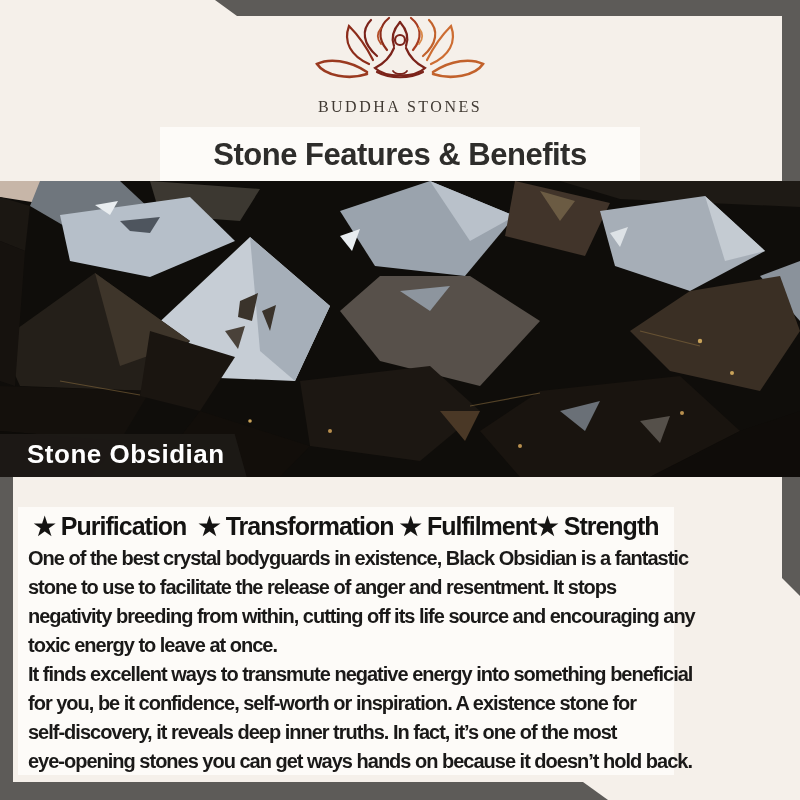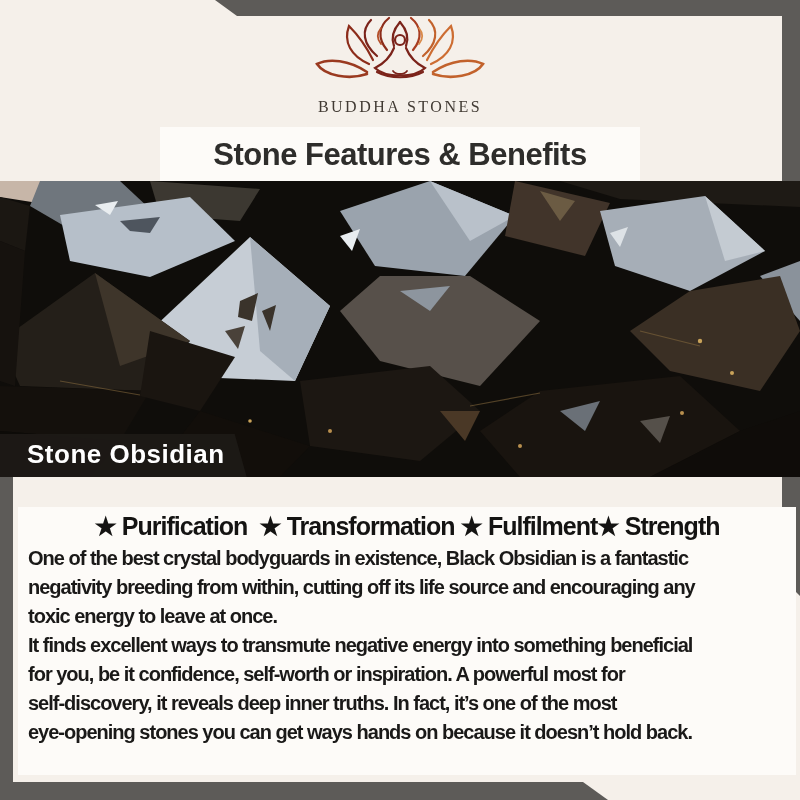--- a/index.html
+++ b/index.html
@@ -42,21 +42,21 @@
   .photo-label{
     position:absolute; left:0; bottom:0;
     background:rgba(29,26,23,0.92); color:#ffffff;
     font-size:26px; font-weight:bold; letter-spacing:0.5px;
     padding:5px 22px 7px 27px;
     clip-path:polygon(0 0, calc(100% - 12px) 0, 100% 100%, 0 100%);
   }
 
   
   .panel{
-    position:absolute; left:18px; top:507px; width:778px; height:268px;
+    position:absolute; left:18px; top:507px; width:656px; height:268px;
     background:#fdfbf8; padding-top:4px; box-sizing:border-box;
   }
   .features{
     text-align:center; font-weight:bold; font-size:25px; line-height:30px;
     letter-spacing:-1px; color:#141312; white-space:pre;
   }
   .bodytext{
     margin:3px 0 0 10px; font-weight:bold; font-size:20px;
     letter-spacing:-1px; line-height:29px; color:#1a1918;
   }
@@ -160,22 +160,23 @@
       <circle cx="520" cy="265" r="2" fill="#b98f4e"></circle>
       <path d="M60 200 L140 214 M470 225 L540 212 M640 150 L700 165" stroke="#8a6d3f" stroke-width="1.2" opacity="0.55"></path>
     </svg>
     <figcaption class="photo-label">Stone Obsidian</figcaption>
   </figure>
 
   <section class="panel">
     <div class="features">★ Purification  ★ Transformation ★ Fulfilment★ Strength</div>
     <div class="bodytext">
       <div class="line">One of the best crystal bodyguards in existence, Black Obsidian is a fantastic</div>
+      <div class="line">stone to use to facilitate the release of anger and resentment. It stops</div>
       <div class="line">negativity breeding from within, cutting off its life source and encouraging any</div>
       <div class="line">toxic energy to leave at once.</div>
       <div class="line">It finds excellent ways to transmute negative energy into something beneficial</div>
-      <div class="line">for you, be it confidence, self-worth or inspiration. A powerful most for</div>
+      <div class="line">for you, be it confidence, self-worth or inspiration. A existence stone for</div>
       <div class="line">self-discovery, it reveals deep inner truths. In fact, it’s one of the most</div>
       <div class="line">eye-opening stones you can get ways hands on because it doesn’t hold back.</div>
     </div>
   </section>
 
 </div>
 
 </body></html>

